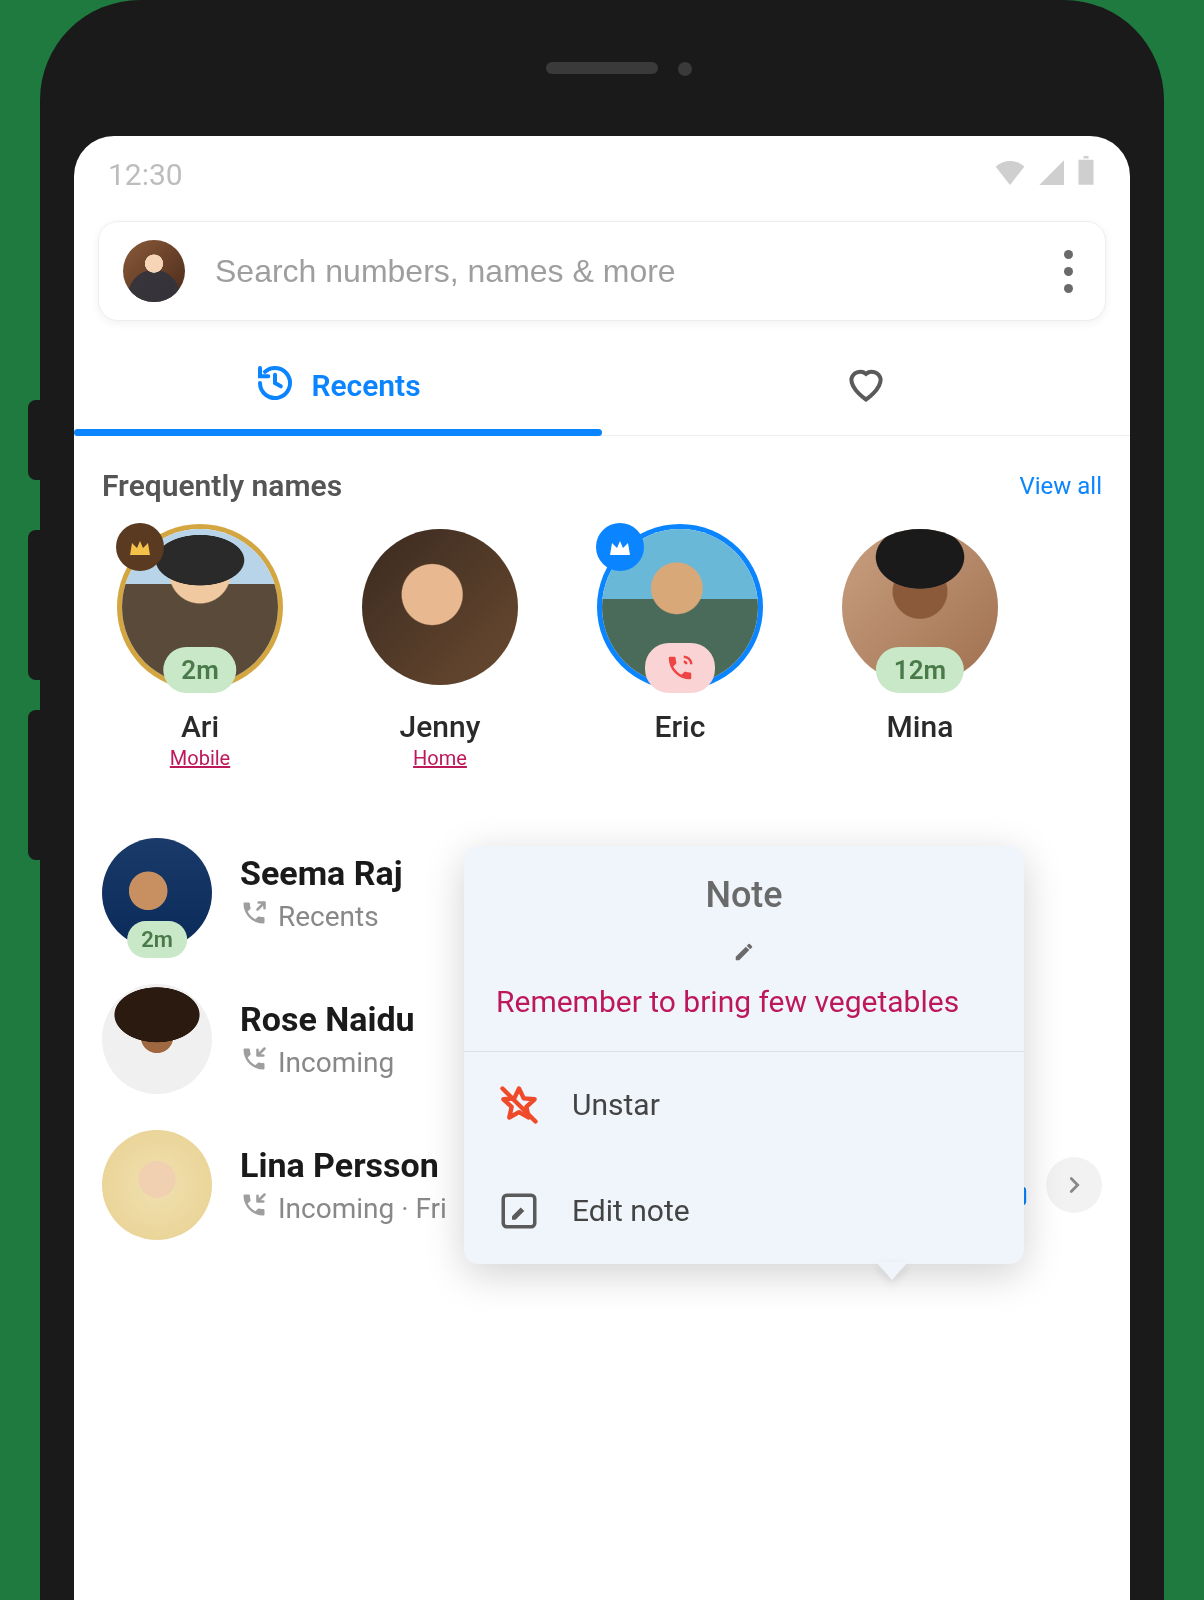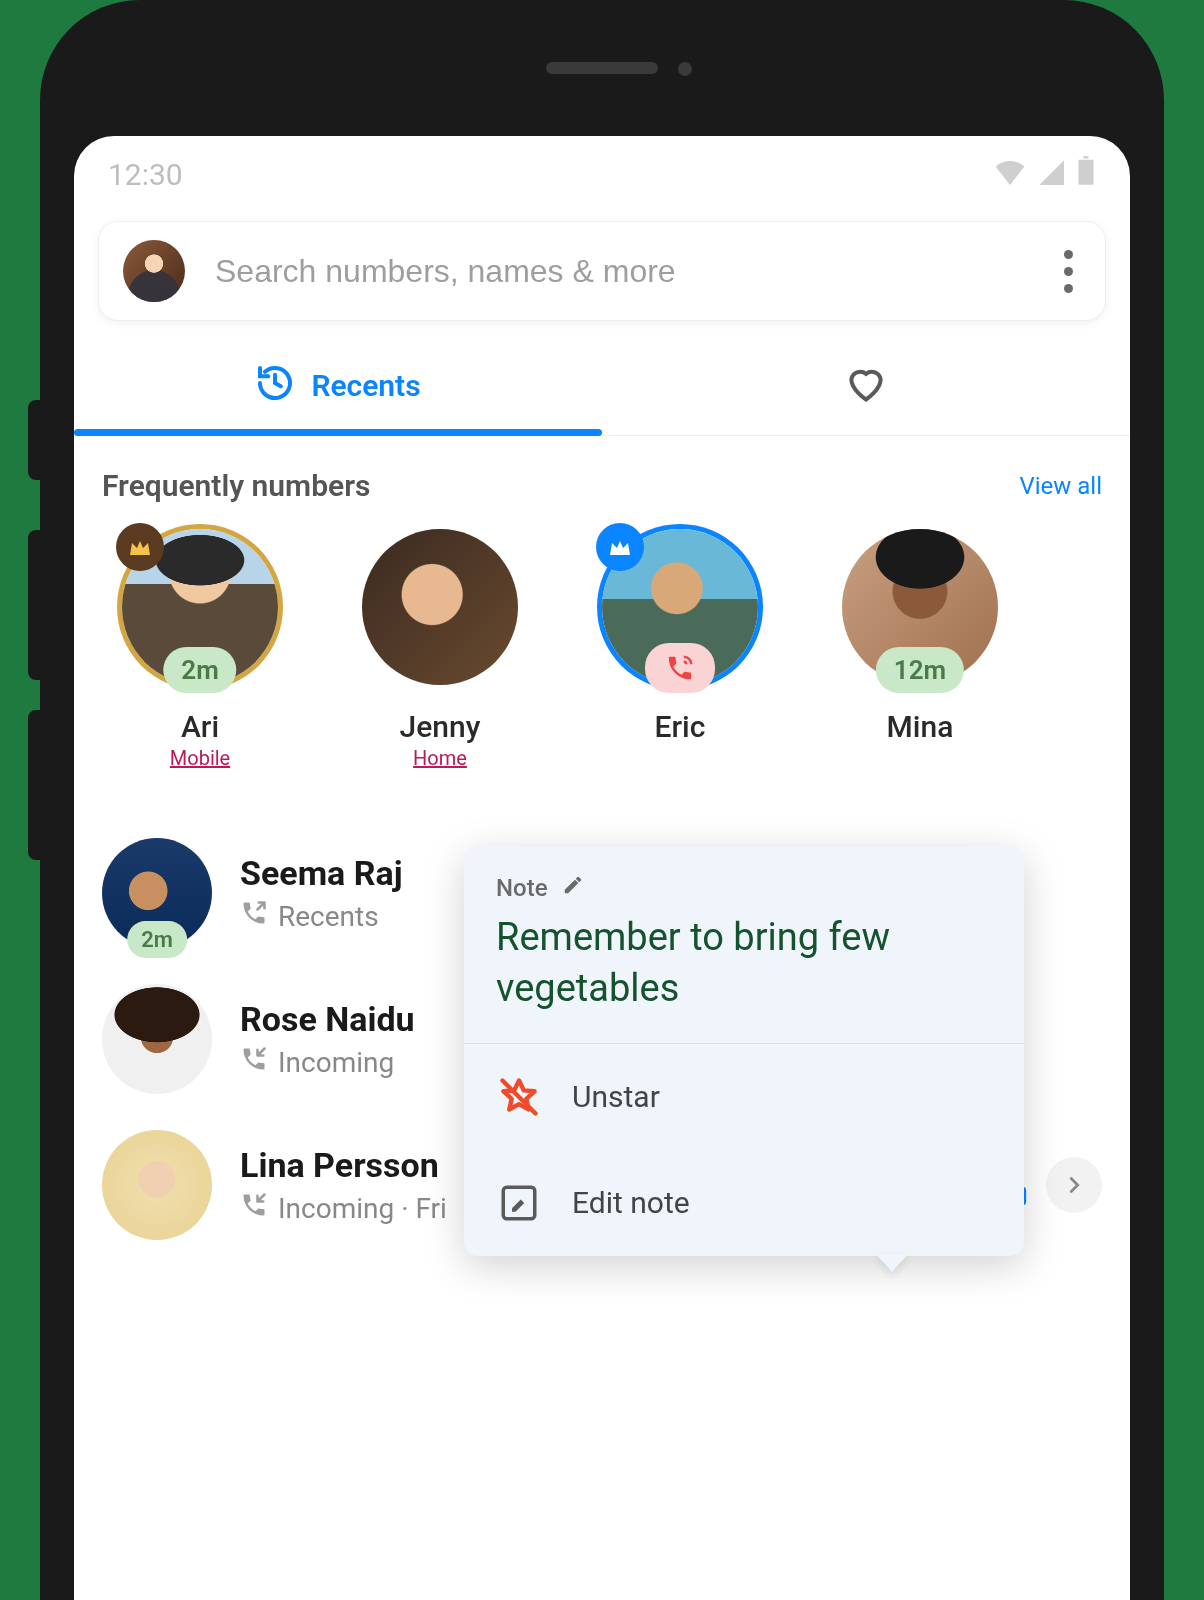--- a/index.html
+++ b/index.html
@@ -271,22 +271,22 @@
     width:0;height:0;
     border-left:16px solid transparent;
     border-right:16px solid transparent;
     border-top:18px solid #eff5fb;
     filter: drop-shadow(0 4px 4px rgba(0,0,0,0.1));
   }
   .popup-note{
     padding:28px 32px 28px 32px;
     border-bottom:1px solid #d8e2ec;
   }
-  .note-head{ display:flex; align-items:center; gap:14px; color:#6a6a6a; font-size:24px; font-weight:500;}
-  .note-body{ font-size:38px; color:#14532d; margin-top:10px; line-height:1.35;}
+  .note-head{ display:flex; align-items:center; gap:14px; color:#6a6a6a; font-size:36px; font-weight:500;flex-direction:column;}
+  .note-body{ font-size:30px; color:#be185d; margin-top:10px; line-height:1.35;}
   .popup-item{
     display:flex;
     align-items:center;
     gap:30px;
     padding:30px 32px;
     font-size:30px;
     color:#444;
   }
   .popup-item .icon-box{
     width:46px; height:46px;
@@ -353,21 +353,21 @@
         <div class="tab">
           <span class="heart-icon">
             <svg viewBox="0 0 24 24" fill="none" stroke="#5a5a5a" stroke-width="2.2">
               <path d="M12 21s-8-5.2-8-11a5 5 0 0 1 8-3 5 5 0 0 1 8 3c0 5.8-8 11-8 11z"></path>
             </svg>
           </span>
         </div>
       </div>
 
       <div class="section-header">
-        <span class="section-title">Frequently numbers</span>
+        <span class="section-title">Frequently names</span>
         <span class="view-all">View all</span>
       </div>
 
       <div class="freq-row">
 
         <div class="freq-item">
           <div class="freq-avatar-wrap">
             <div class="freq-avatar ring-gold av-ari"></div>
             <div class="crown-badge crown-brown">
               <svg width="24" height="20" viewBox="0 0 24 20">

